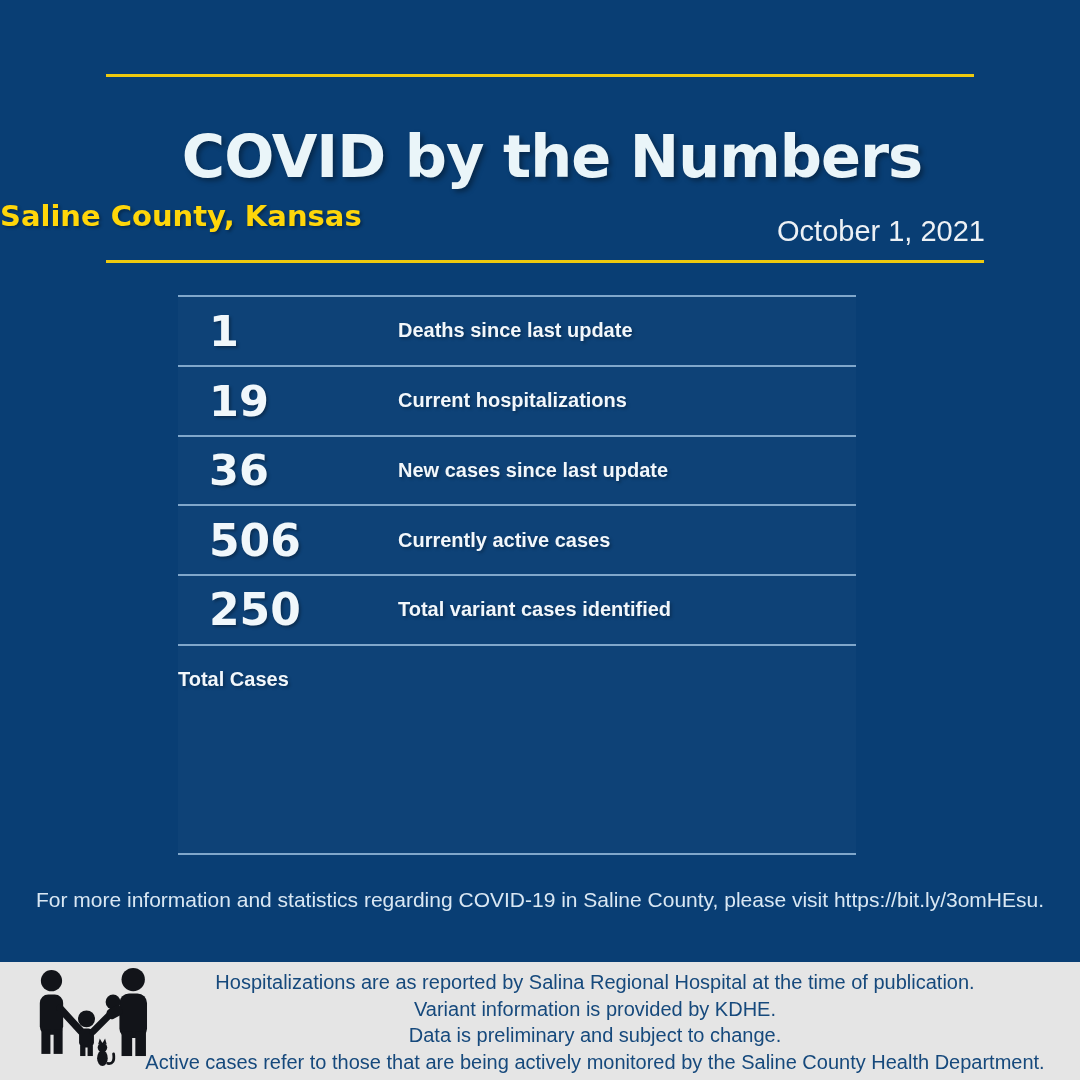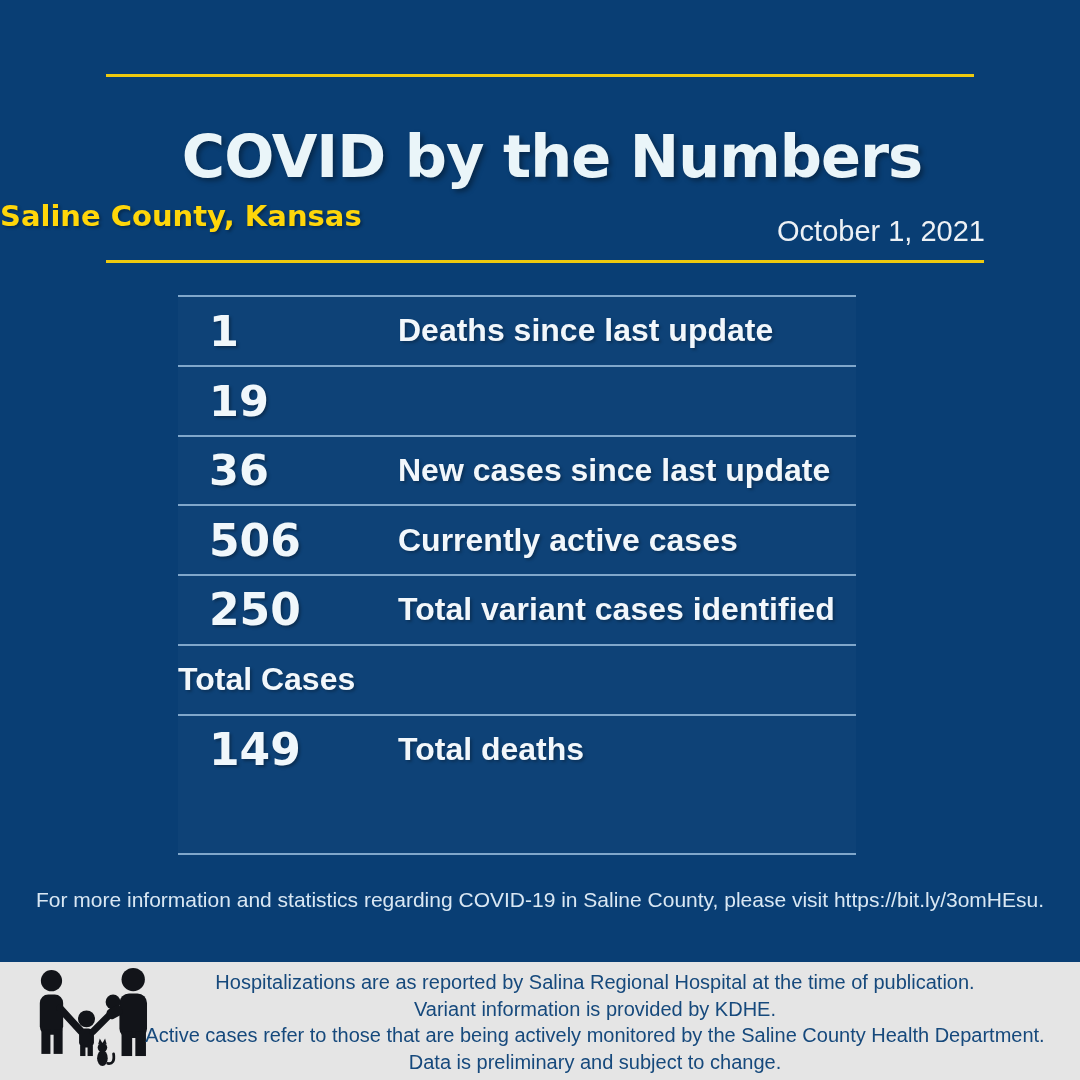--- a/index.html
+++ b/index.html
@@ -37,21 +37,21 @@
     display:flex; align-items:center;
   }
   .num {
     width:189px; padding-left:31px; flex:none;
     font-weight:800; font-size:44px; color:#F0F7FB;
     text-shadow:2px 2px 3px rgba(0,0,0,0.3);
   }
   .row:nth-child(-n+3) .num { font-size:43px; }
   .lbl {
     font-family:"Liberation Sans", sans-serif; font-weight:bold;
-    font-size:32px; color:#F2F7FB; text-shadow:2px 2px 3px rgba(0,0,0,0.25);
+    font-size:20px; color:#F2F7FB; text-shadow:2px 2px 3px rgba(0,0,0,0.25);
   }
 
   .links {
     position:absolute; top:884px; left:0; width:100%; text-align:center;
     font-family:"Liberation Sans", sans-serif; font-size:21px; line-height:31px;
     color:#D9E7F3; font-weight:normal;
   }
 
   .band {
     position:absolute; left:0; top:962px; width:1080px; height:138px;
@@ -77,39 +77,36 @@
 
   <div class="rule rule-mid"></div>
 
   <div class="stats">
     <div class="row">
       <div class="num">1</div>
       <div class="lbl">Deaths since last update</div>
     </div>
     <div class="row">
       <div class="num">19</div>
+      <div class="lbl">Current hospitalizations</div>
     </div>
     <div class="row">
       <div class="num">36</div>
       <div class="lbl">New cases since last update</div>
     </div>
     <div class="row">
       <div class="num">506</div>
       <div class="lbl">Currently active cases</div>
     </div>
     <div class="row">
       <div class="num">250</div>
       <div class="lbl">Total variant cases identified</div>
     </div>
     <div class="row">
       <div class="lbl">Total Cases</div>
-    </div>
-    <div class="row">
-      <div class="num">149</div>
-      <div class="lbl">Total deaths</div>
     </div>
   </div>
 
   <div class="links">
     <div>For more information and statistics regarding COVID-19 in Saline County, please visit https://bit.ly/3omHEsu.</div>
   </div>
 
   <div class="band">
     <svg class="band-icon" viewBox="0 0 130 100">
       <g fill="#121419" stroke="none">
@@ -137,18 +134,18 @@
         <circle cx="72" cy="75" r="4.5"></circle>
         <polygon points="68,72 69.5,66.5 72,71"></polygon>
         <polygon points="72,71 74.5,66.5 76,72"></polygon>
         <ellipse cx="72" cy="85" rx="5" ry="7.5"></ellipse>
         <path d="M77 90 q7 1 5.5 -9" fill="none" stroke="#121419" stroke-width="2.6" stroke-linecap="round"></path>
       </g>
     </svg>
     <div class="band-text">
       <div>Hospitalizations are as reported by Salina Regional Hospital at the time of publication.</div>
       <div>Variant information is provided by KDHE.</div>
+      <div>Data is preliminary and subject to change.</div>
       <div>Active cases refer to those that are being actively monitored by the Saline County Health Department.</div>
-      <div>Data is preliminary and subject to change.</div>
     </div>
   </div>
 
 </div>
 
 </body></html>

